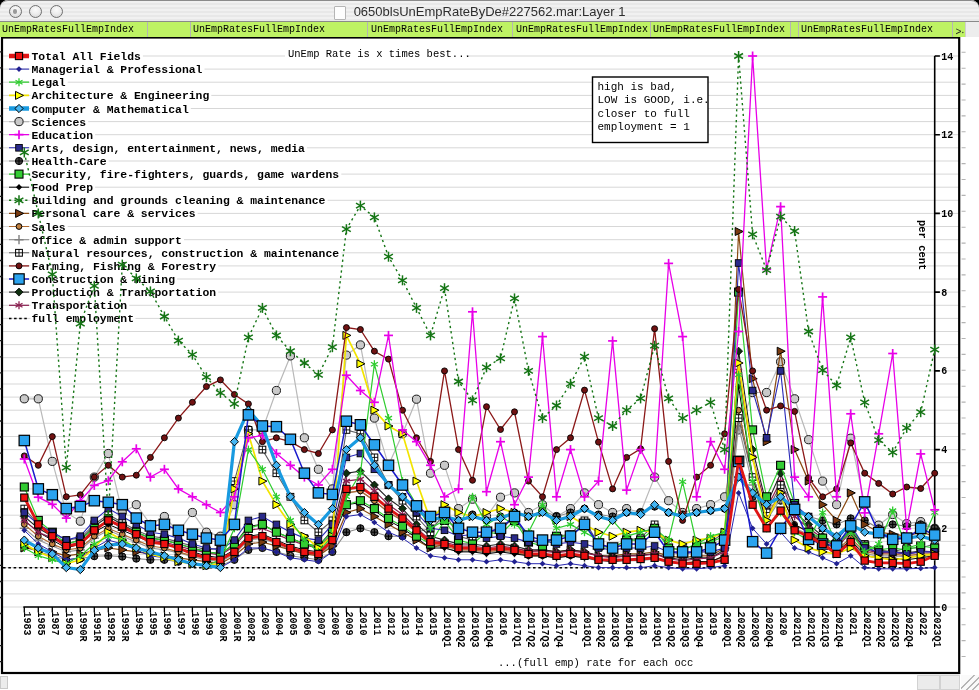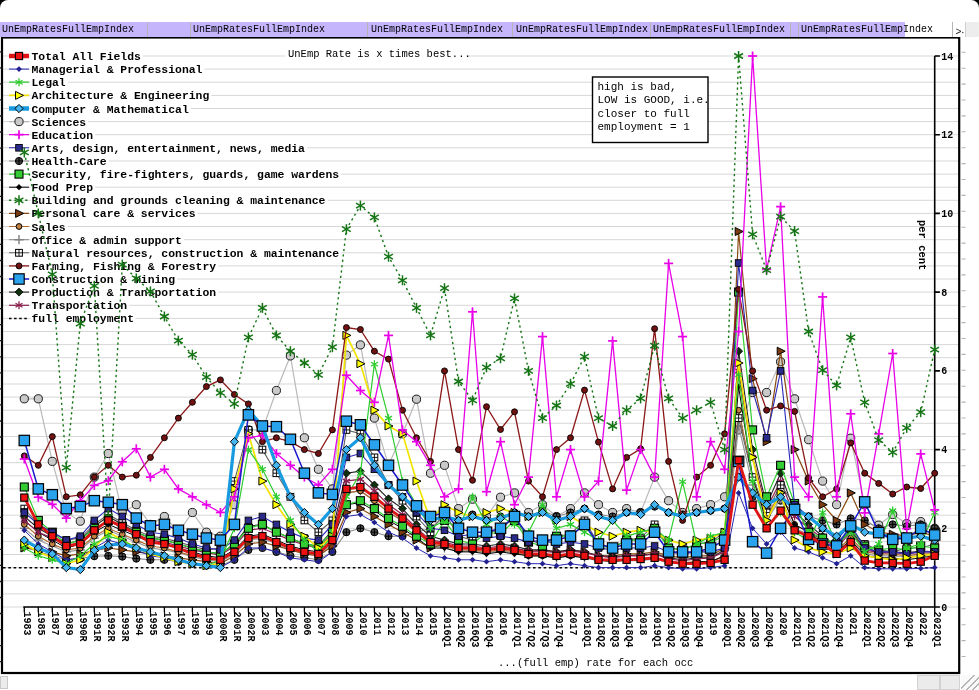--- a/index.html
+++ b/index.html
@@ -1,33 +1,42 @@
 <!DOCTYPE html>
 <html><head><meta charset="utf-8"><style>
 html,body{margin:0;padding:0;background:#000;width:979px;height:690px;overflow:hidden}
 #win{position:absolute;left:0;top:0;width:979px;height:690px;background:#fff;border-radius:8px 8px 0 0;overflow:hidden}
 #tbar{position:absolute;left:0;top:0;width:979px;height:22px;background:repeating-linear-gradient(180deg,#f1f1f1 0 2px,#e8e8e8 2px 4px);border-radius:8px 8px 0 0;border-top:1px solid #8b8b8b;box-sizing:border-box;border-bottom:1px solid #8a8a8a}
 .btn{position:absolute;top:4px;width:13px;height:13px;border-radius:50%;border:1.4px solid #6f6f6f;box-sizing:border-box;background:radial-gradient(circle at 50% 32%,#fbfbfb 0%,#ececec 50%,#cfcfcf 100%)}
 .btn i{position:absolute;left:3.1px;top:3.1px;width:4.6px;height:4.6px;border-radius:50%;background:#9a9a9a}
 #ttl{position:absolute;top:3px;left:0;width:100%;text-align:center;font:13px "Liberation Sans",sans-serif;color:#2e2e2e}
 #dicon{position:absolute;left:334px;top:5px;width:10px;height:12px;background:#fdfdfd;border:1px solid #b5b5b5;border-radius:1px}
-#hdr{position:absolute;left:0;top:22px;width:905px;height:15.5px;background:#c4b5fd;font:10px "Liberation Mono",monospace;color:#000}
+#hdr{position:absolute;left:0;top:22px;width:979px;height:15.5px;background:#bef264;font:10px "Liberation Mono",monospace;color:#000}
 .hl{position:absolute;top:2px;white-space:pre}
 .sep{position:absolute;top:0;width:1px;height:15.5px;background:#b5b5b5}
 #chart{position:absolute;left:0;top:37px;width:979px;height:638px;overflow:hidden}
 #chart svg{position:absolute;left:0;top:-37px}
 #bstrip{position:absolute;left:0;top:675px;width:979px;height:15px;background:#fff}
 #bs1{position:absolute;left:0;top:1px;width:8px;height:13px;background:#ececec;border:1px solid #c9c9c9;box-sizing:border-box}
 #bs2{position:absolute;left:917px;top:0px;width:23px;height:15px;background:#ebebeb;border:1px solid #d2d2d2;box-sizing:border-box}
 #bs3{position:absolute;left:940px;top:0px;width:20px;height:15px;background:#ebebeb;border:1px solid #d2d2d2;box-sizing:border-box}
 #rsz{position:absolute;left:961px;top:675px;width:18px;height:15px;background:#fafafa;overflow:hidden}
 #rsz div{position:absolute;width:26px;height:1px;background:#9a9a9a;transform:rotate(-45deg)}
 </style></head>
 <body>
 <div id="win">
+ <div id="tbar">
+  <div class="btn" style="left:8.7px">
+        <i></i>
+      </div>
+  <div class="btn" style="left:28.9px"></div>
+  <div class="btn" style="left:50.1px"></div>
+  <div id="ttl">0650blsUnEmpRateByDe#227562.mar:Layer 1</div>
+  <div id="dicon"></div>
+ </div>
  <div id="hdr">
       <div class="hl" style="left:2.0px">UnEmpRatesFullEmpIndex</div>
       <div class="hl" style="left:193.0px">UnEmpRatesFullEmpIndex</div>
       <div class="hl" style="left:371.0px">UnEmpRatesFullEmpIndex</div>
       <div class="hl" style="left:516.0px">UnEmpRatesFullEmpIndex</div>
       <div class="hl" style="left:653.0px">UnEmpRatesFullEmpIndex</div>
       <div class="hl" style="left:801.0px">UnEmpRatesFullEmpIndex</div>
       <div class="sep" style="left:146.9px"></div>
       <div class="sep" style="left:190.0px"></div>
       <div class="sep" style="left:366.9px"></div>

